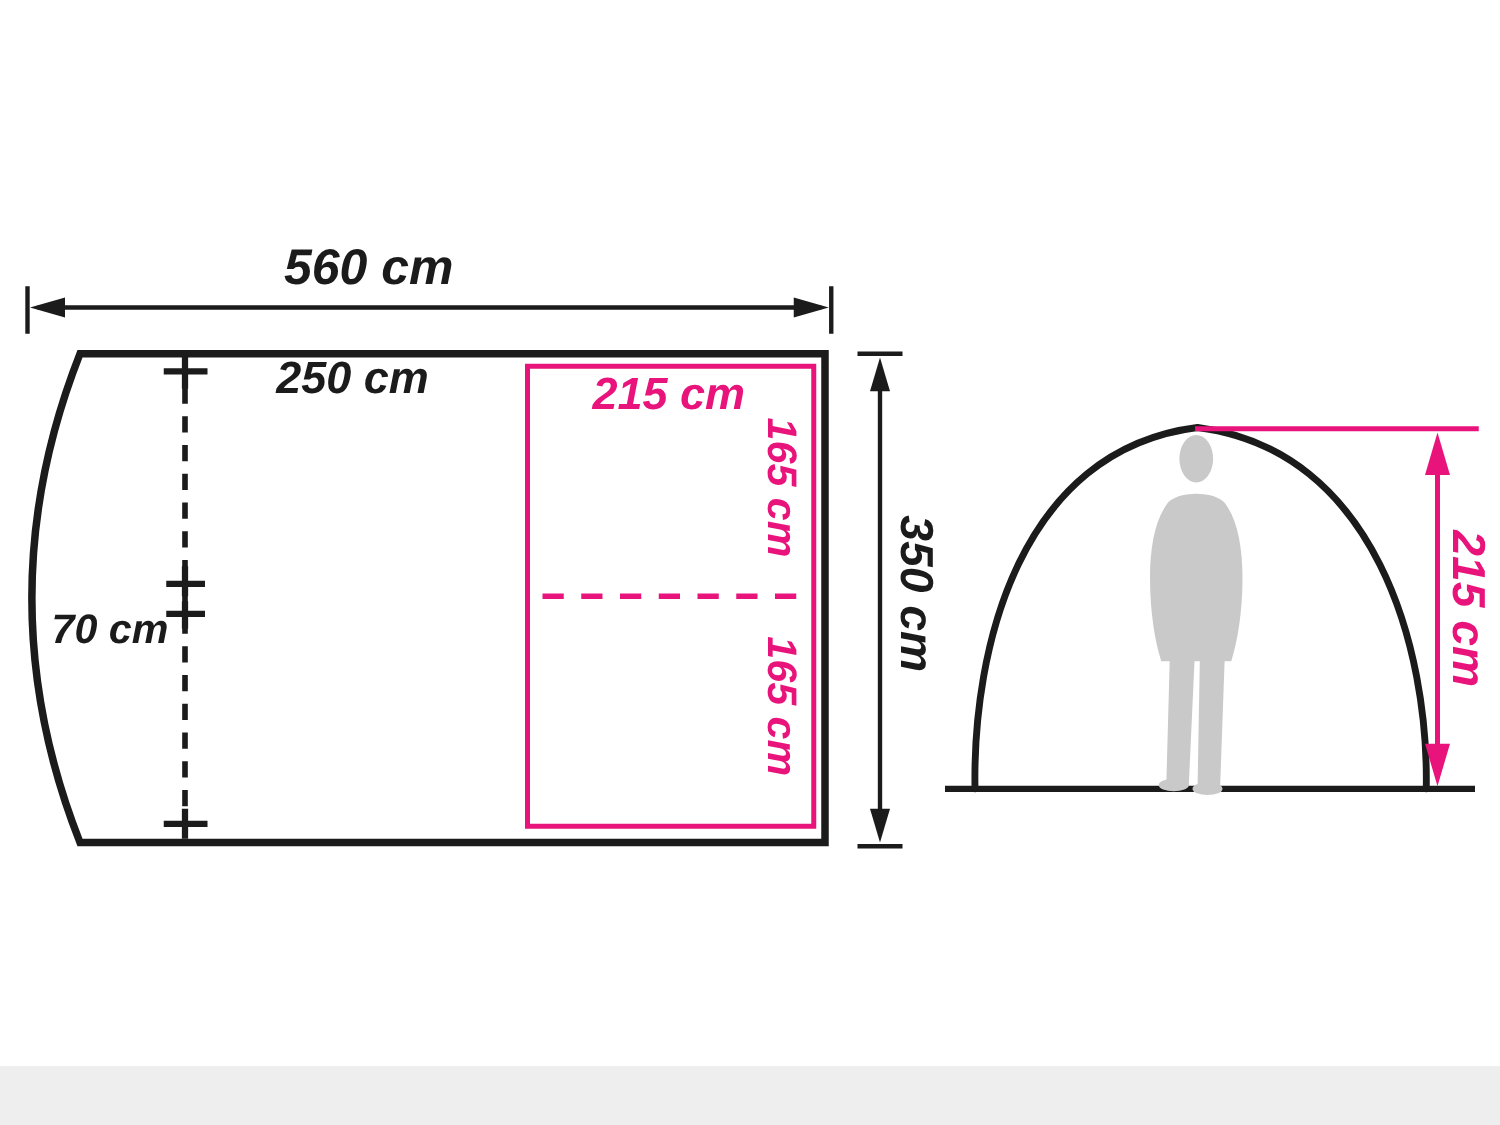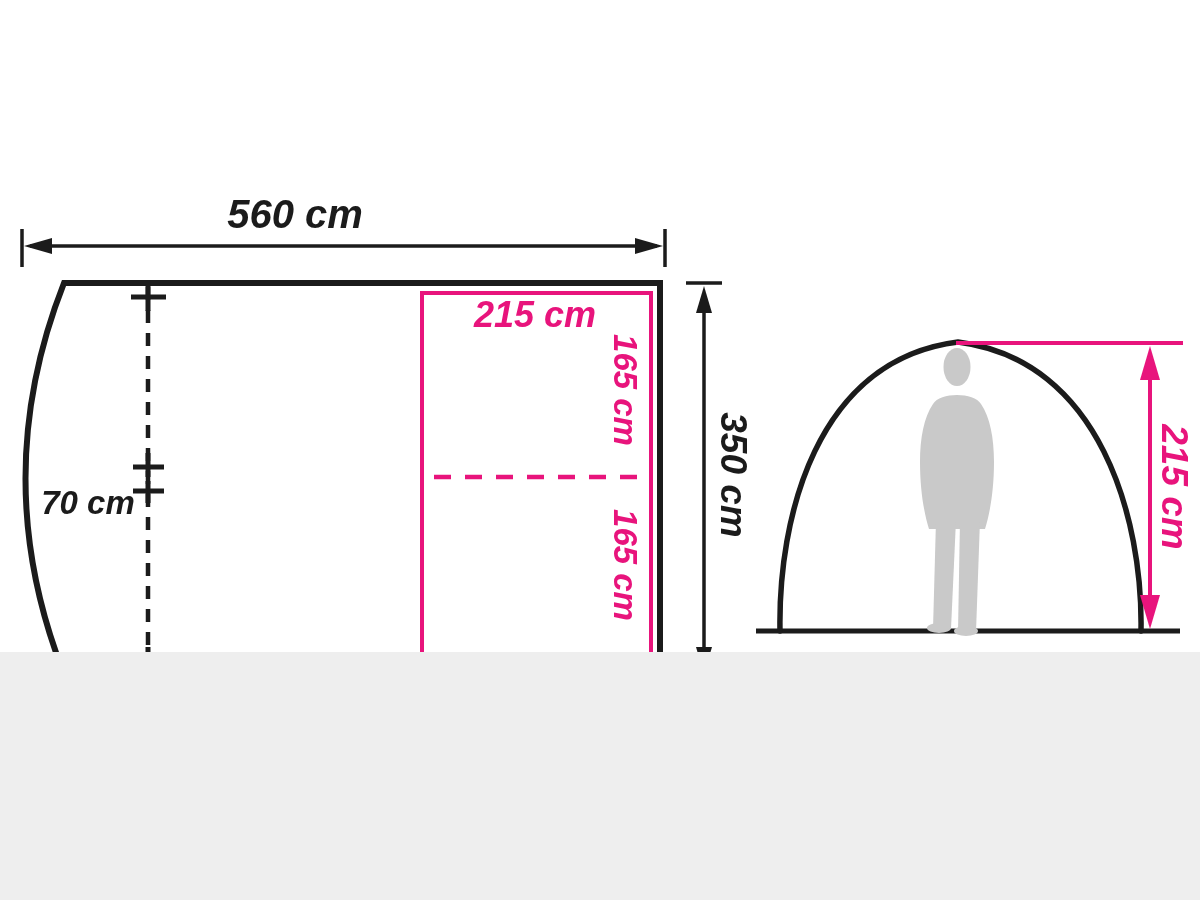--- a/index.html
+++ b/index.html
@@ -4,21 +4,21 @@
 <style>
   :root{
     --line:#1b1b1b;
     --accent:#e8147c;
     --silhouette:#c9c9c9;
     --background:#ffffff;
   }
   html,body{margin:0;padding:0;background:#eee;}
   .stage{
     position:relative;
-    width:1200px;height:652px;
+    width:1200px;height:853px;
     background:var(--background);
     overflow:hidden;
     font-family:"Liberation Sans", sans-serif;
   }
   .stage svg{position:absolute;left:0;top:0;}
   .lbl{
     position:absolute;
     font-weight:bold;
     font-style:italic;
     text-align:center;
@@ -94,20 +94,21 @@
         <path d="M 956 343 H 1183" class="stroke-accent" stroke-width="4"></path>
         <path d="M 1150 360 V 615" class="stroke-accent" stroke-width="4"></path>
         <polygon points="1150,346 1140,380 1160,380" class="fill-accent"></polygon>
         <polygon points="1150,629 1140,595 1160,595" class="fill-accent"></polygon>
       </g>
     </g>
   </svg>
 
   <div class="lbl" style="left:215px;top:192px;width:160px;height:44px;font-size:40px;">560 cm</div>
 
+  <div class="lbl" style="left:207px;top:283px;width:150px;height:38px;font-size:36px;">250 cm</div>
 
   <div class="lbl" style="left:33px;top:485px;width:110px;height:36px;font-size:33px;">70 cm</div>
 
   <div class="lbl pink" style="left:460px;top:296px;width:150px;height:38px;font-size:36px;">215 cm</div>
 
   <div class="lbl pink rot90" style="left:565px;top:373px;width:120px;height:34px;font-size:33px;">165 cm</div>
 
   <div class="lbl pink rot90" style="left:565px;top:548px;width:120px;height:34px;font-size:33px;">165 cm</div>
 
   <div class="lbl rot90" style="left:663px;top:456px;width:140px;height:38px;font-size:37px;">350 cm</div>

